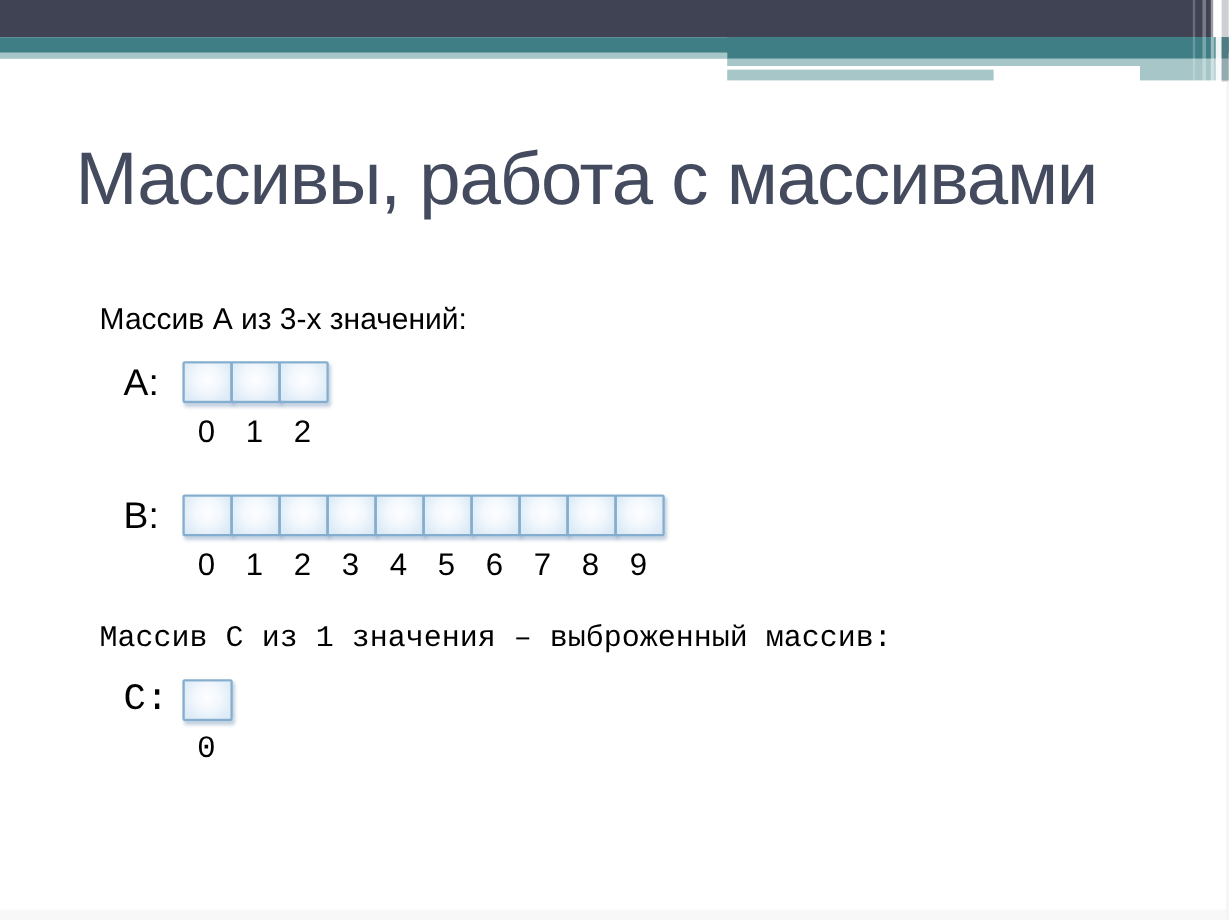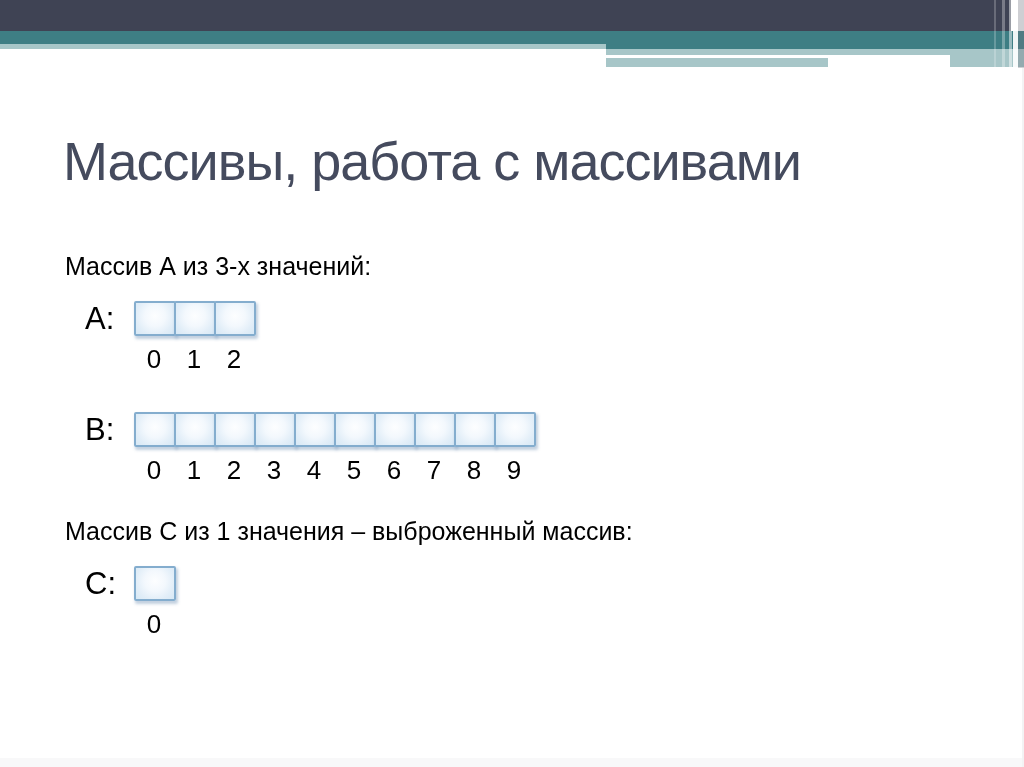--- a/index.html
+++ b/index.html
@@ -26,35 +26,35 @@
   .stripe-2 { left:1002px; width:3px; background: rgba(255,255,255,0.30); }
   .stripe-3 { left:1009px; width:3px; background: rgba(255,255,255,0.48); }
   .stripe-4 { left:1013px; width:5px; background: rgba(255,255,255,0.92); }
   .stripe-5 { left:1018px; width:6px; background: rgba(115,118,130,0.35); }
   .bottom-strip  { left:0; bottom:0; width:1024px; height:9px; background:#f8f8f9; }
   .right-edge    { right:0; top:68px; width:2px; height:699px; background:#f3f3f4; }
 
   
   .slide-title {
     position: absolute;
-    left: 63px; top: 131px;
+    left: 63px; top: 120px;
     margin: 0;
-    font-size: 54px;
+    font-size: 62px;
     font-weight: 400;
     letter-spacing: -1px;
     line-height: 60px;
     color: var(--title);
     white-space: nowrap;
   }
 
   
-  .array-section { position: absolute; left: 65px; }
+  .array-section { position: absolute; left: 83px; }
   .sec-0 { top: 252px; }
   .sec-1 { top: 392px; }
-  .sec-2 { top: 517px; }
+  .sec-2 { top: 517px; font-family: Liberation Mono, monospace; }
 
   .caption {
     font-size: 25px;
     line-height: 29px;
     color: var(--text);
     white-space: nowrap;
   }
   .array-row {
     display: flex;
     align-items: center;

